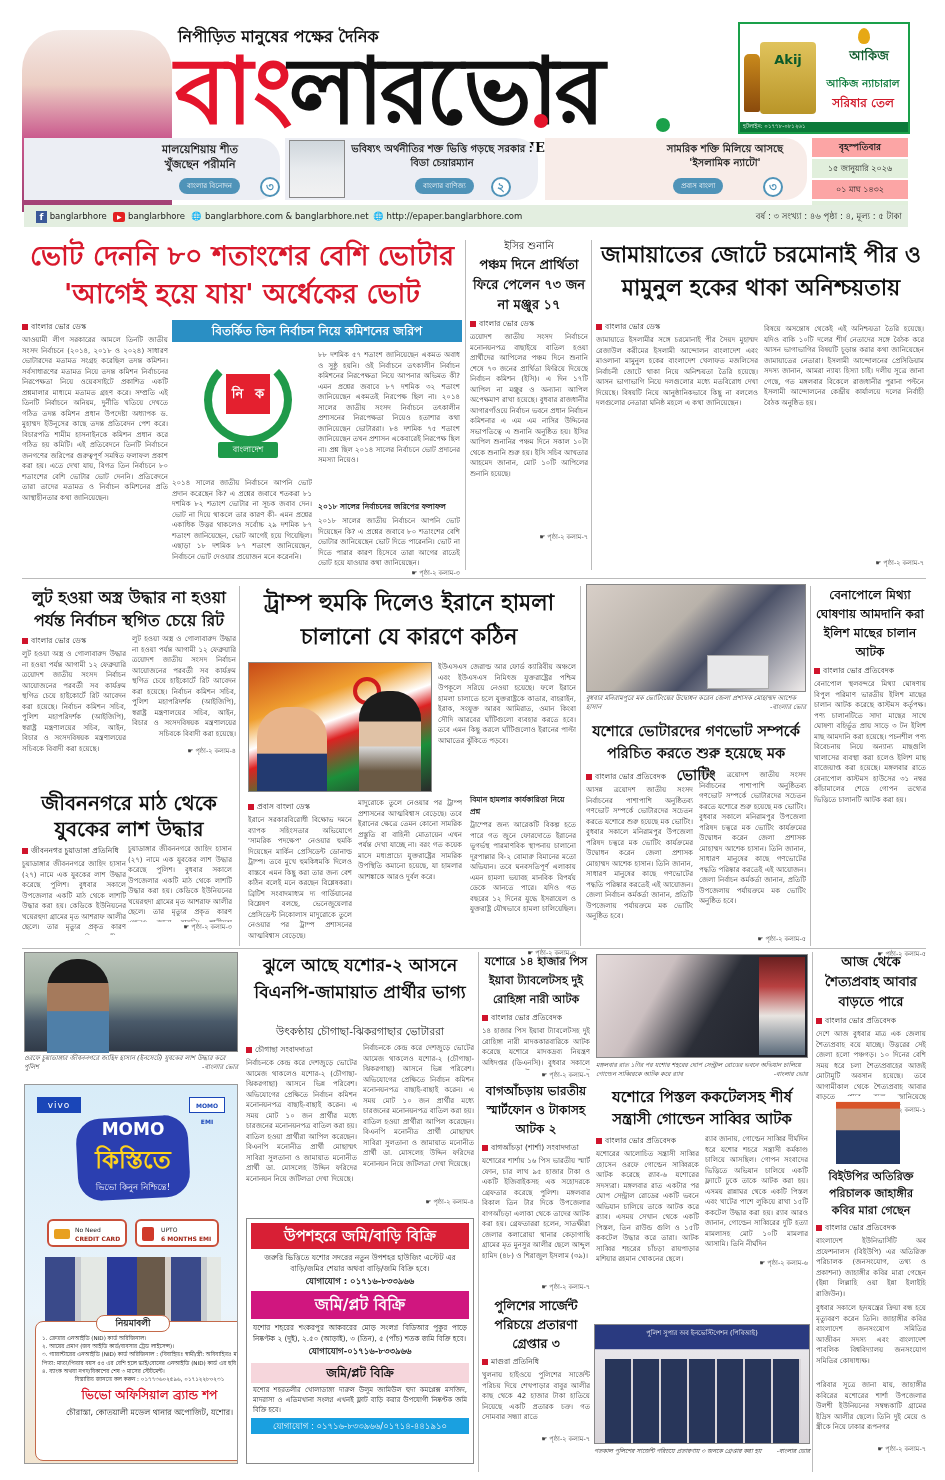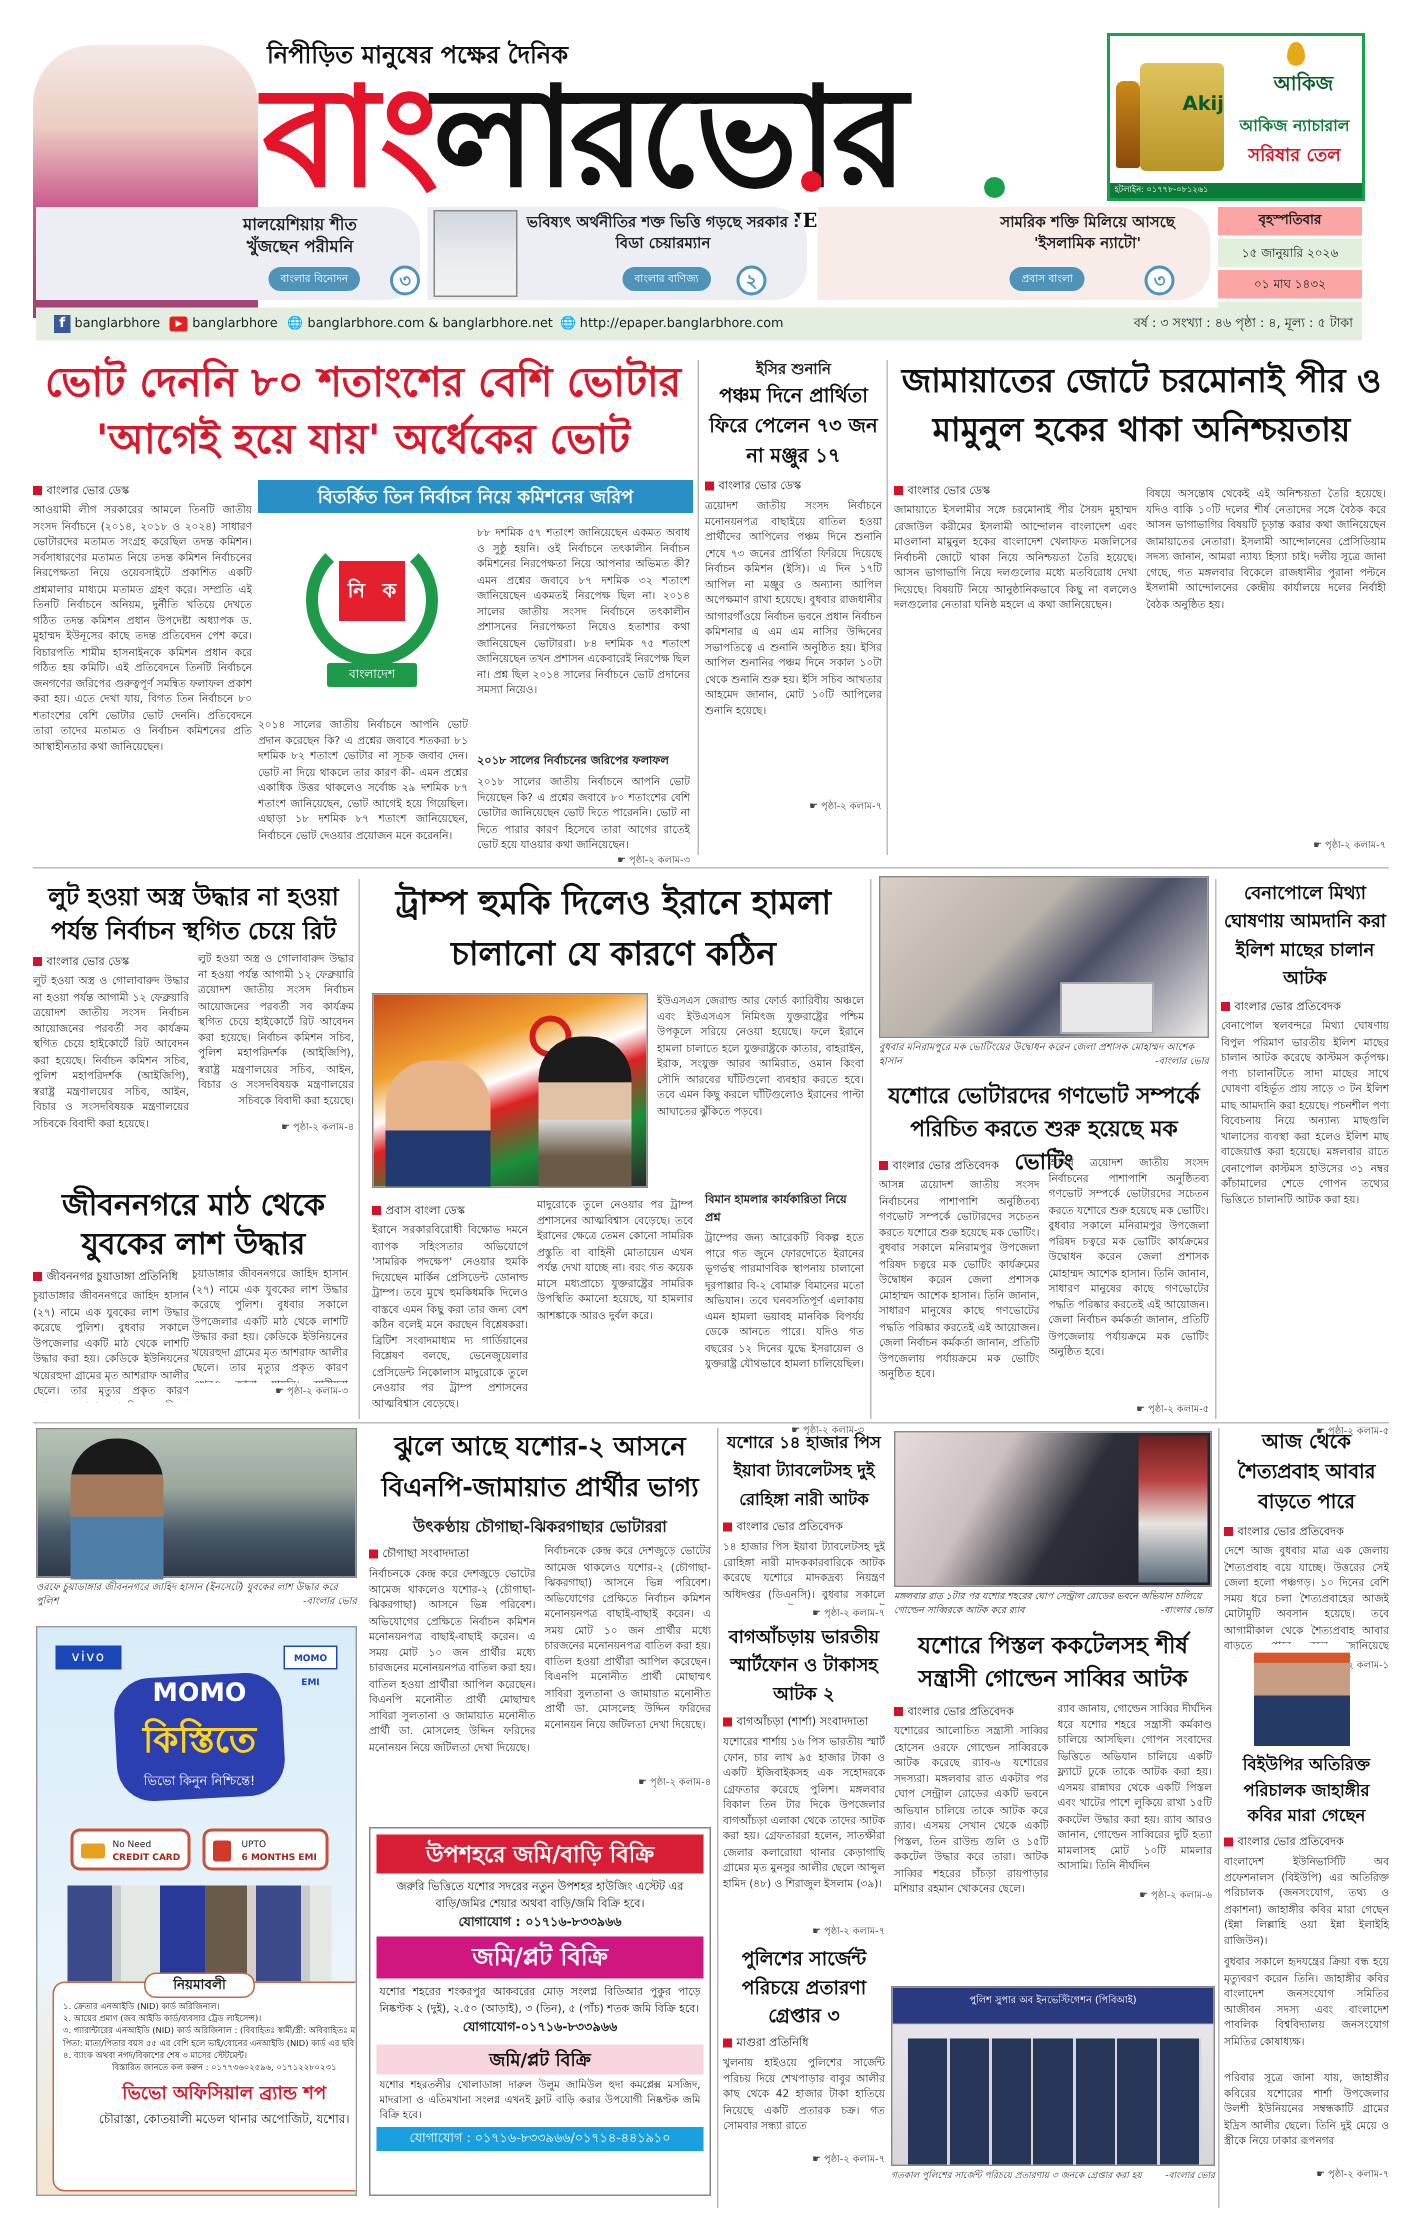--- a/index.html
+++ b/index.html
@@ -27,21 +27,21 @@
 
 <div class="abs" style="left:175px;top:42px;font-size:92px;font-weight:bold;line-height:100px;letter-spacing:-4px;white-space:nowrap">
   <span style="color:#e4142b">বাং</span><span style="color:#111">লারভোর</span>
 </div>
 <div class="abs" style="left:534px;top:114px;width:14px;height:14px;border-radius:50%;background:#e4142b"></div>
 <div class="abs" style="left:656px;top:118px;width:14px;height:14px;border-radius:50%;background:#1aa04a"></div>
 <div class="abs" style="left:513px;top:140px;font-family:'DejaVu Serif',serif;font-size:13px;font-weight:bold;color:#111">THE DAILY BANGLAR BHORE</div>
 
 <div class="abs" style="left:738px;top:22px;width:172px;height:112px;border:2px solid #1aa04a;background:#fff">
   <div style="position:absolute;left:4px;top:30px;width:16px;height:58px;background:linear-gradient(#c98a1c,#8a4a0c);border-radius:5px 5px 2px 2px"></div>
-  <div style="position:absolute;left:20px;top:18px;width:56px;height:72px;background:linear-gradient(#e0c35c,#b99528);border-radius:4px;color:#0c5a2a;font-weight:bold;font-size:13px;text-align:right;padding-top:20px">Akij</div>
+  <div style="position:absolute;left:20px;top:18px;width:56px;height:72px;background:linear-gradient(#e0c35c,#b99528);border-radius:4px;color:#0c5a2a;font-weight:bold;font-size:13px;text-align:center;padding-top:10px">Akij</div>
   <div style="position:absolute;left:118px;top:4px;width:12px;height:16px;background:#e6a814;border-radius:50% 50% 50% 50%/60% 60% 40% 40%"></div>
   <div style="position:absolute;left:96px;top:22px;width:66px;text-align:center;font-size:13px;color:#0c5a2a;font-weight:bold">আকিজ</div>
   <div style="position:absolute;left:78px;top:52px;width:90px;text-align:center;font-size:10.5px;color:#0c7a3a;font-weight:bold">আকিজ ন্যাচারাল</div>
   <div style="position:absolute;left:78px;top:70px;width:90px;text-align:center;font-size:12px;color:#d11a2a;font-weight:bold">সরিষার তেল</div>
   <div style="position:absolute;left:0;bottom:0;width:100%;background:#0c7a3a;color:#fff;font-size:5.5px;padding:1px 3px">হটলাইন: ০১৭৭৮-০৮১২৬১</div>
 </div>
 
 <div class="abs teaser" style="left:24px;top:138px;width:256px;height:62px">
   <div style="position:absolute;left:120px;top:4px;width:112px;text-align:center;font-size:11px;font-weight:bold;line-height:15px">মালয়েশিয়ায় শীত খুঁজছেন পরীমনি</div>
   <span class="tlabel" style="left:155px">বাংলার বিনোদন</span>
@@ -99,21 +99,21 @@
 </div>
 <div class="abs" style="left:318px;top:350px;width:142px">
   <div class="b" style="height:148px;overflow:hidden">৮৮ দশমিক ৫৭ শতাংশ জানিয়েছেন একমত অবাধ ও সুষ্ঠু হয়নি। ওই নির্বাচনে তৎকালীন নির্বাচন কমিশনের নিরপেক্ষতা নিয়ে আপনার অভিমত কী? এমন প্রশ্নের জবাবে ৮৭ দশমিক ৩২ শতাংশ জানিয়েছেন একমতই নিরপেক্ষ ছিল না। ২০১৪ সালের জাতীয় সংসদ নির্বাচনে তৎকালীন প্রশাসনের নিরপেক্ষতা নিয়েও হতাশার কথা জানিয়েছেন ভোটাররা। ৮৪ দশমিক ৭৫ শতাংশ জানিয়েছেন তখন প্রশাসন একেবারেই নিরপেক্ষ ছিল না। প্রশ্ন ছিল ২০১৪ সালের নির্বাচনে ভোট প্রদানের সমস্যা নিয়েও।</div>
   <div style="font-size:7.5px;font-weight:bold;margin:3px 0">২০১৮ সালের নির্বাচনের জরিপের ফলাফল</div>
   <div class="b" style="height:52px;overflow:hidden">২০১৮ সালের জাতীয় নির্বাচনে আপনি ভোট দিয়েছেন কি? এ প্রশ্নের জবাবে ৮০ শতাংশের বেশি ভোটার জানিয়েছেন ভোট দিতে পারেননি। ভোট না দিতে পারার কারণ হিসেবে তারা আগের রাতেই ভোট হয়ে যাওয়ার কথা জানিয়েছেন।</div>
   <div class="pg">☛ <span>পৃষ্ঠা-২ কলাম-৩</span></div>
 </div>
 <div class="rule" style="left:465px;top:240px;width:1px;height:330px"></div>
 
 <div class="abs" style="left:470px;top:238px;width:118px">
-  <div style="font-size:10px;text-align:center;font-weight:bold">ইসির শুনানি</div>
+  <div style="font-size:10px;text-align:center;font-weight:normal">ইসির শুনানি</div>
   <div class="h" style="font-size:13px;line-height:20px">পঞ্চম দিনে প্রার্থিতা ফিরে পেলেন ৭৩ জন না মঞ্জুর ১৭</div>
   <div class="by">বাংলার ভোর ডেস্ক</div>
   <div class="b" style="height:200px;overflow:hidden">ত্রয়োদশ জাতীয় সংসদ নির্বাচনে মনোনয়নপত্র বাছাইয়ে বাতিল হওয়া প্রার্থীদের আপিলের পঞ্চম দিনে শুনানি শেষে ৭৩ জনের প্রার্থিতা ফিরিয়ে দিয়েছে নির্বাচন কমিশন (ইসি)। এ দিন ১৭টি আপিল না মঞ্জুর ও অন্যান্য আপিল অপেক্ষমাণ রাখা হয়েছে। বুধবার রাজধানীর আগারগাঁওয়ে নির্বাচন ভবনে প্রধান নির্বাচন কমিশনার এ এম এম নাসির উদ্দিনের সভাপতিত্বে এ শুনানি অনুষ্ঠিত হয়। ইসির আপিল শুনানির পঞ্চম দিনে সকাল ১০টা থেকে শুনানি শুরু হয়। ইসি সচিব আখতার আহমেদ জানান, মোট ১০টি আপিলের শুনানি হয়েছে।</div>
   <div class="pg">☛ <span>পৃষ্ঠা-২ কলাম-৭</span></div>
 </div>
 <div class="rule" style="left:591px;top:240px;width:1px;height:330px"></div>
 
 <div class="abs h" style="left:596px;top:238px;width:330px;font-size:22px;line-height:33px">জামায়াতের জোটে চরমোনাই পীর ও মামুনুল হকের থাকা অনিশ্চয়তায়</div>
 <div class="abs" style="left:596px;top:318px;width:162px">
   <div class="by">বাংলার ভোর ডেস্ক</div>
@@ -208,21 +208,21 @@
 <div class="abs photo" style="left:24px;top:952px;width:214px;height:100px;background:linear-gradient(180deg,#b8c2b8 0%,#9aa89c 40%,#4a5a6a 70%,#303a48 100%)">
   <div style="position:absolute;left:22px;top:6px;width:62px;height:94px;background:linear-gradient(#1a1a1a 0%,#1a1a1a 25%,#a57a5c 26%,#a57a5c 55%,#4f7fa8 56%);border-radius:30px 30px 0 0"></div>
 </div>
 <div class="abs" style="left:24px;top:1054px;width:214px;font-size:6.5px;line-height:9px;font-style:italic;color:#333">
   <span>ওরফে চুয়াডাঙ্গার জীবননগরে জাহিদ হাসান (ইনসেটে) যুবকের লাশ উদ্ধার করে পুলিশ</span>
   <span style="float:right">-বাংলার ভোর</span>
 </div>
 
 <div class="abs" style="left:246px;top:952px;width:228px">
   <div class="h" style="font-size:17px;line-height:27px">ঝুলে আছে যশোর-২ আসনে বিএনপি-জামায়াত প্রার্থীর ভাগ্য</div>
-  <div style="font-size:10.5px;text-align:center;font-weight:bold;color:#222;margin-top:4px">উৎকণ্ঠায় চৌগাছা-ঝিকরগাছার ভোটাররা</div>
+  <div style="font-size:10.5px;text-align:center;font-weight:normal;color:#222;margin-top:18px">উৎকণ্ঠায় চৌগাছা-ঝিকরগাছার ভোটাররা</div>
   <div style="display:flex;gap:6px">
     <div style="width:111px">
       <div class="by">চৌগাছা সংবাদদাতা</div>
       <div class="b" style="height:150px;overflow:hidden">নির্বাচনকে কেন্দ্র করে দেশজুড়ে ভোটের আমেজ থাকলেও যশোর-২ (চৌগাছা-ঝিকরগাছা) আসনে ভিন্ন পরিবেশ। অভিযোগের প্রেক্ষিতে নির্বাচন কমিশন মনোনয়নপত্র বাছাই-বাছাই করেন। এ সময় মোট ১০ জন প্রার্থীর মধ্যে চারজনের মনোনয়নপত্র বাতিল করা হয়। বাতিল হওয়া প্রার্থীরা আপিল করেছেন। বিএনপি মনোনীত প্রার্থী মোছাম্মৎ সাবিরা সুলতানা ও জামায়াত মনোনীত প্রার্থী ডা. মোসলেহ উদ্দিন ফরিদের মনোনয়ন নিয়ে জটিলতা দেখা দিয়েছে।</div>
     </div>
     <div style="width:111px;padding-top:2px">
       <div class="b" style="height:154px;overflow:hidden">নির্বাচনকে কেন্দ্র করে দেশজুড়ে ভোটের আমেজ থাকলেও যশোর-২ (চৌগাছা-ঝিকরগাছা) আসনে ভিন্ন পরিবেশ। অভিযোগের প্রেক্ষিতে নির্বাচন কমিশন মনোনয়নপত্র বাছাই-বাছাই করেন। এ সময় মোট ১০ জন প্রার্থীর মধ্যে চারজনের মনোনয়নপত্র বাতিল করা হয়। বাতিল হওয়া প্রার্থীরা আপিল করেছেন। বিএনপি মনোনীত প্রার্থী মোছাম্মৎ সাবিরা সুলতানা ও জামায়াত মনোনীত প্রার্থী ডা. মোসলেহ উদ্দিন ফরিদের মনোনয়ন নিয়ে জটিলতা দেখা দিয়েছে।</div>
       <div class="pg">☛ <span>পৃষ্ঠা-২ কলাম-৪</span></div>
     </div>
   </div>

